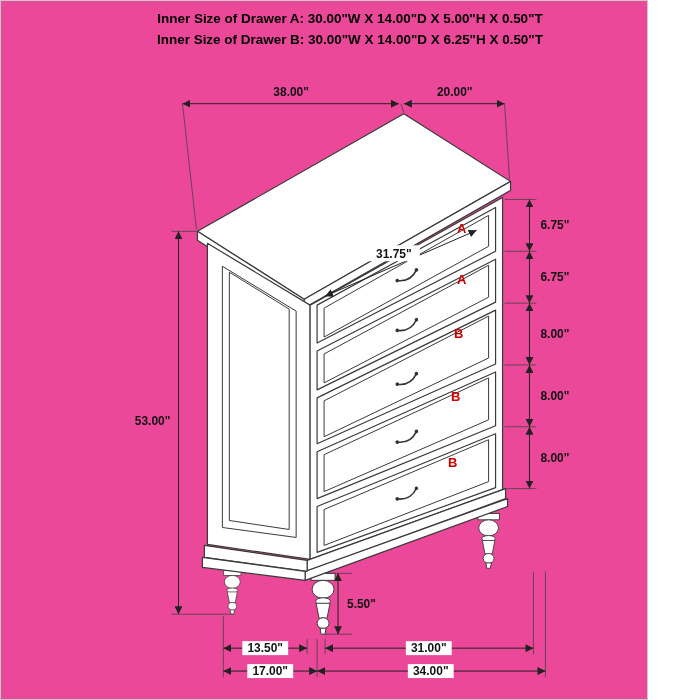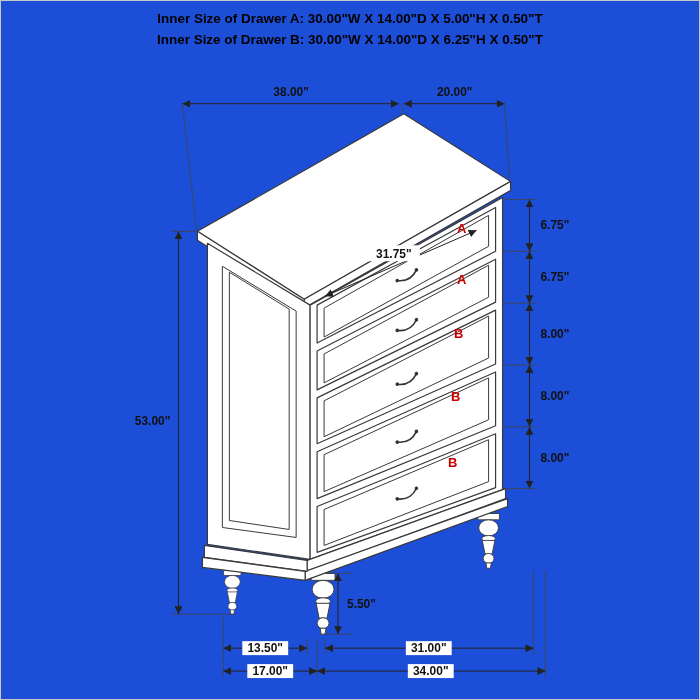--- a/index.html
+++ b/index.html
@@ -1,16 +1,16 @@
 <!DOCTYPE html>
 <html><head>
 <meta charset="utf-8">
 <style>
   html,body{margin:0;padding:0;background:#fff;}
-  .stage{width:700px;height:700px;position:relative;background:#1d4ed8;border:1px solid #c9c9c9;box-sizing:border-box;overflow:hidden;}
+  .stage{width:648px;height:700px;position:relative;background:#ec4899;border:1px solid #c9c9c9;box-sizing:border-box;overflow:hidden;}
   svg{display:block;}
   .title{font:bold 13.5px "Liberation Sans",sans-serif;fill:#000;text-anchor:middle;}
   .dim-label{font:bold 12px "Liberation Sans",sans-serif;fill:#111;}
   .dim-label.mid{text-anchor:middle;}
   .red-label{font:bold 13px "Liberation Sans",sans-serif;text-anchor:middle;}
   .cab{fill:#fff;stroke:#3a3a3a;stroke-width:1.2;stroke-linejoin:round;}
   .cabline{fill:none;stroke:#3a3a3a;stroke-width:1;stroke-linejoin:round;}
   .dim{stroke:#222;stroke-width:1;fill:none;}
   .ext{stroke:#444;stroke-width:0.8;fill:none;}
   .lblbg{fill:#fff;}

